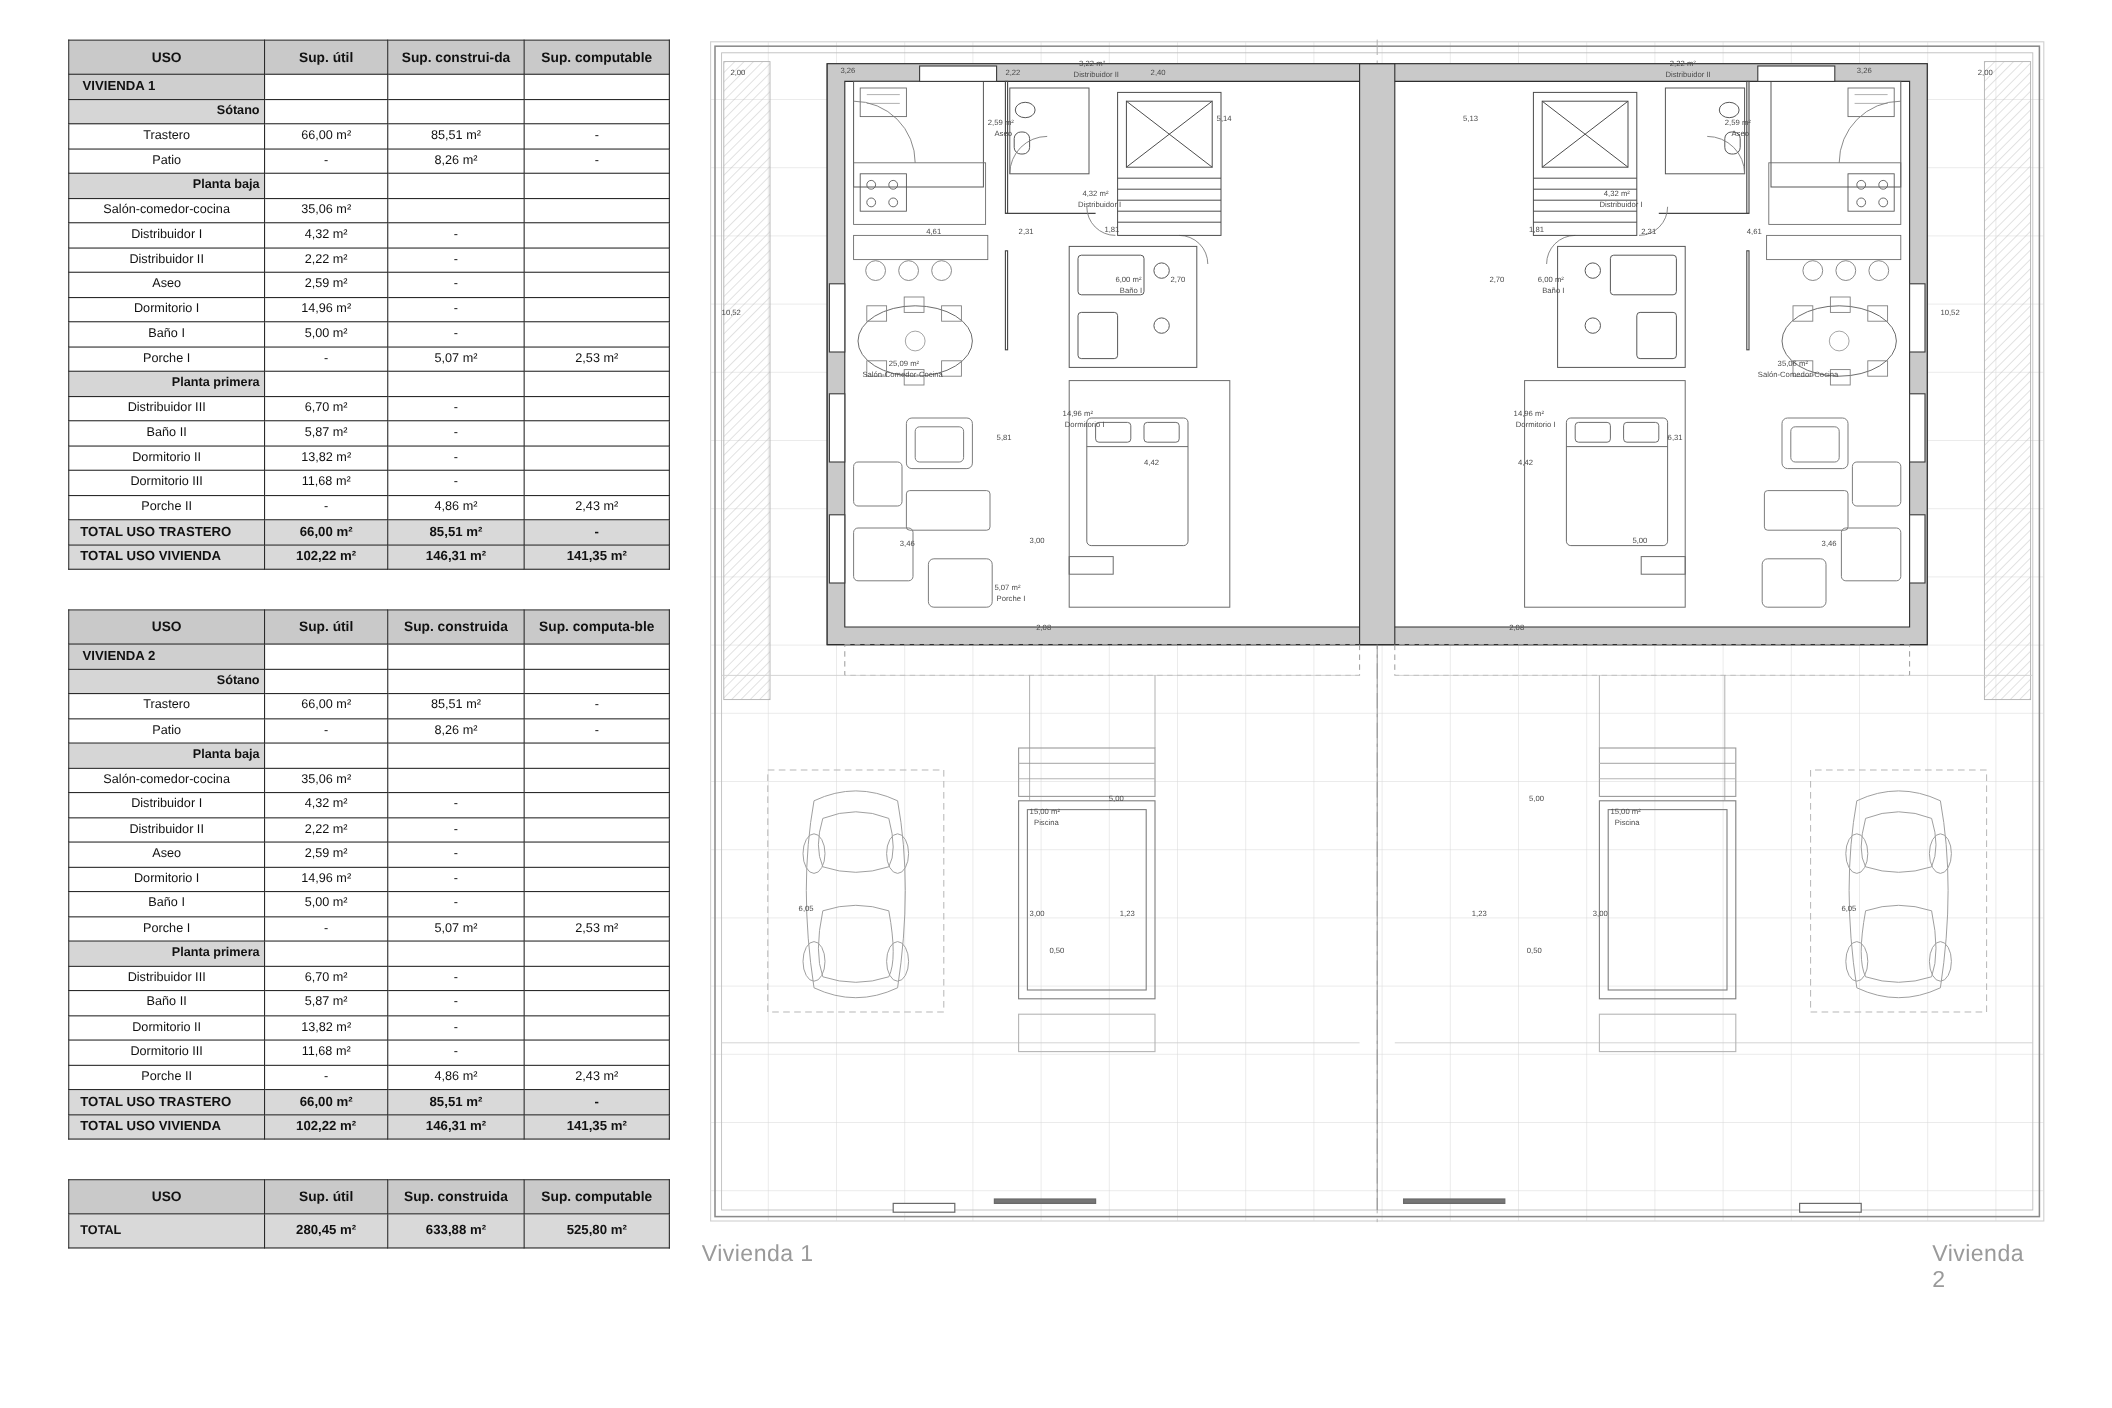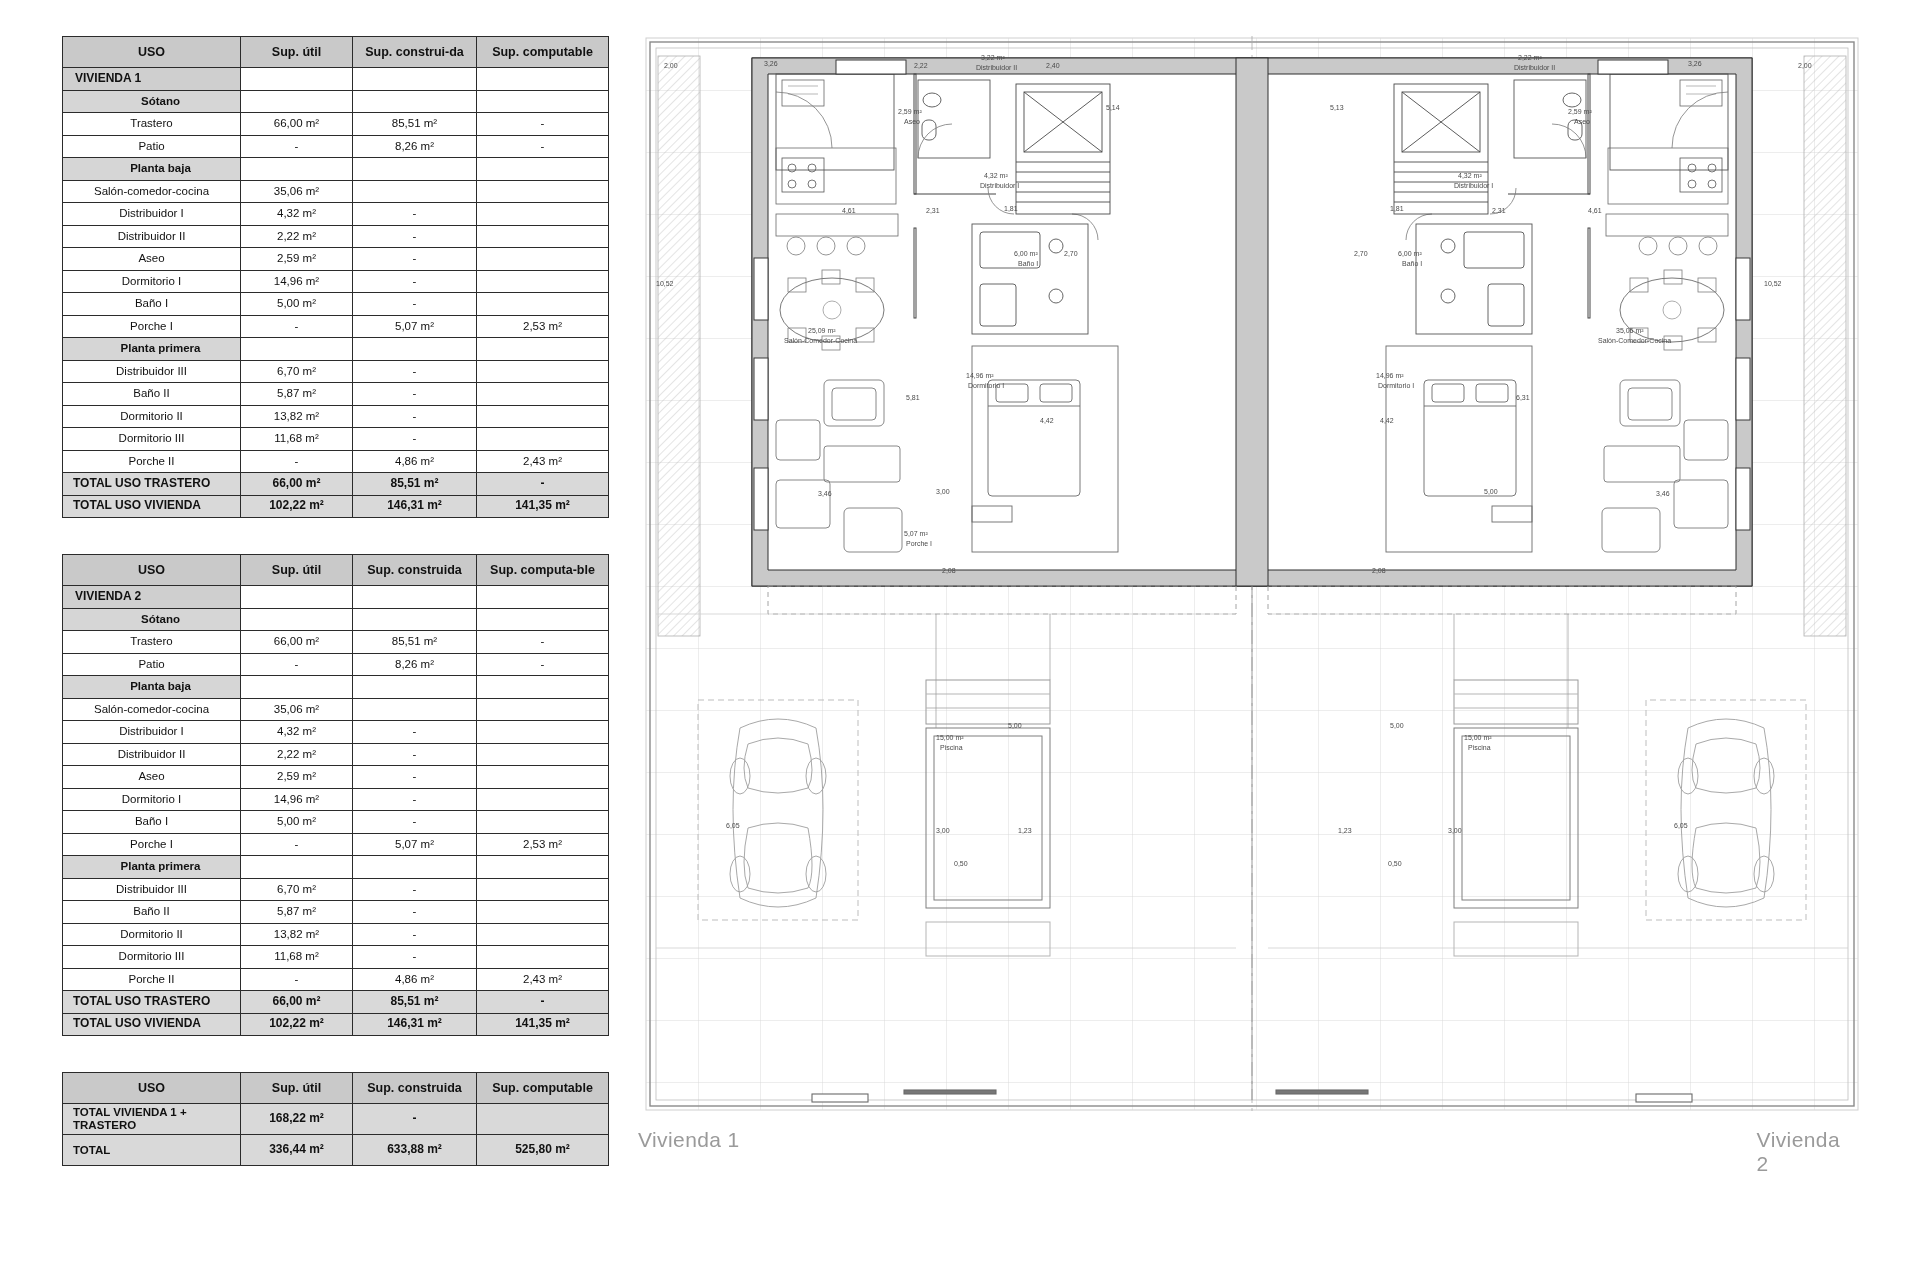--- a/index.html
+++ b/index.html
@@ -51,21 +51,21 @@
   tr.section td{
     background:#cfcfcf;
     font-weight:bold;
     text-align:left;
     padding-left:12px;
     font-size:12px;
   }
   tr.group td{
     background:#d6d6d6;
     font-weight:bold;
-    text-align:center;
+    text-align:right;
     padding-left:22px;
     font-size:11.5px;
   }
   tr.total td{
     background:#d9d9d9;
     font-weight:bold;
     font-size:12px;
   }
   tr.total td.lbl{text-align:left;padding-left:10px;margin-top:13px;}
   td.lbl{text-align:center;}
@@ -393,28 +393,22 @@
       <thead>
         <tr>
           <th>USO</th>
           <th>Sup. útil</th>
           <th>Sup. construida</th>
           <th>Sup. computable</th>
         </tr>
       </thead>
       <tbody>
           <tr class="total">
-            <td class="lbl">TOTAL VIVIENDA 1 + TRASTERO</td>
-            <td>168,22 m²</td>
-            <td>-</td>
-            <td></td>
-          </tr>
-          <tr class="total">
             <td class="lbl">TOTAL</td>
-            <td>336,44 m²</td>
+            <td>280,45 m²</td>
             <td>633,88  m²</td>
             <td>525,80  m²</td>
           </tr>
         </tbody>
     </table>
 
   </div>
 
   <div class="drawing">
     <svg class="dwg-frame" viewBox="0 0 1232 1092" xmlns="http://www.w3.org/2000/svg">

